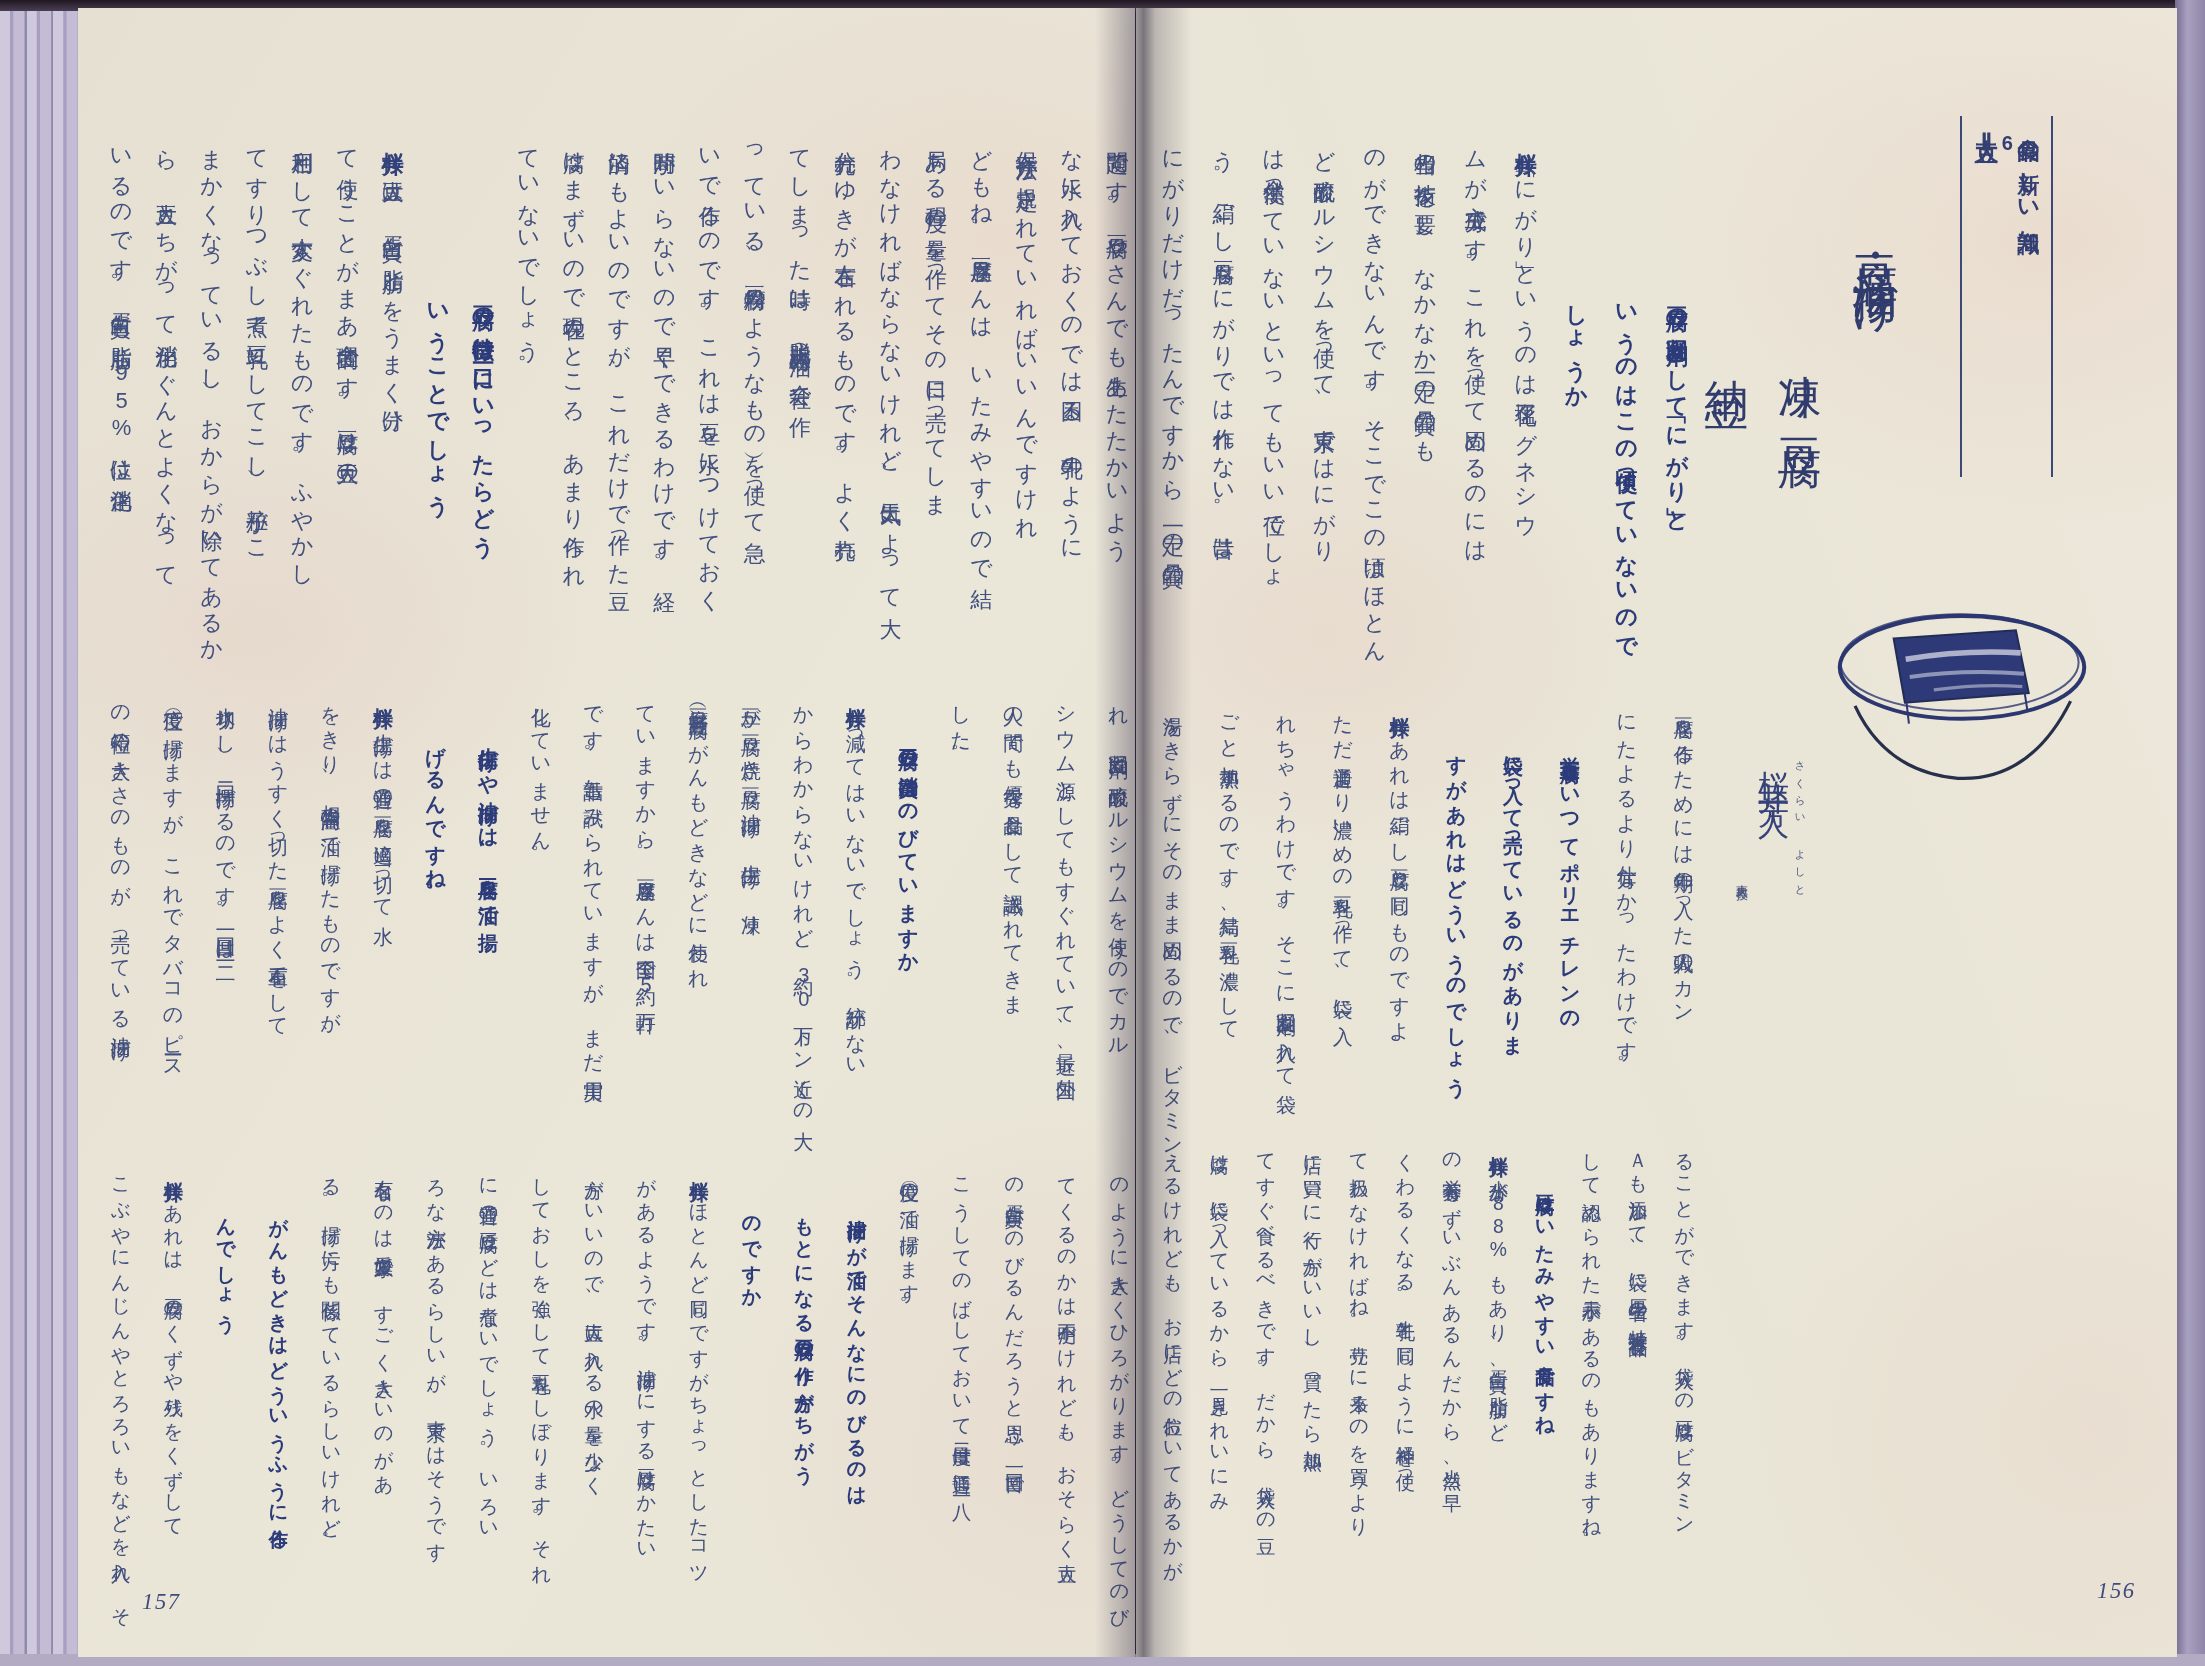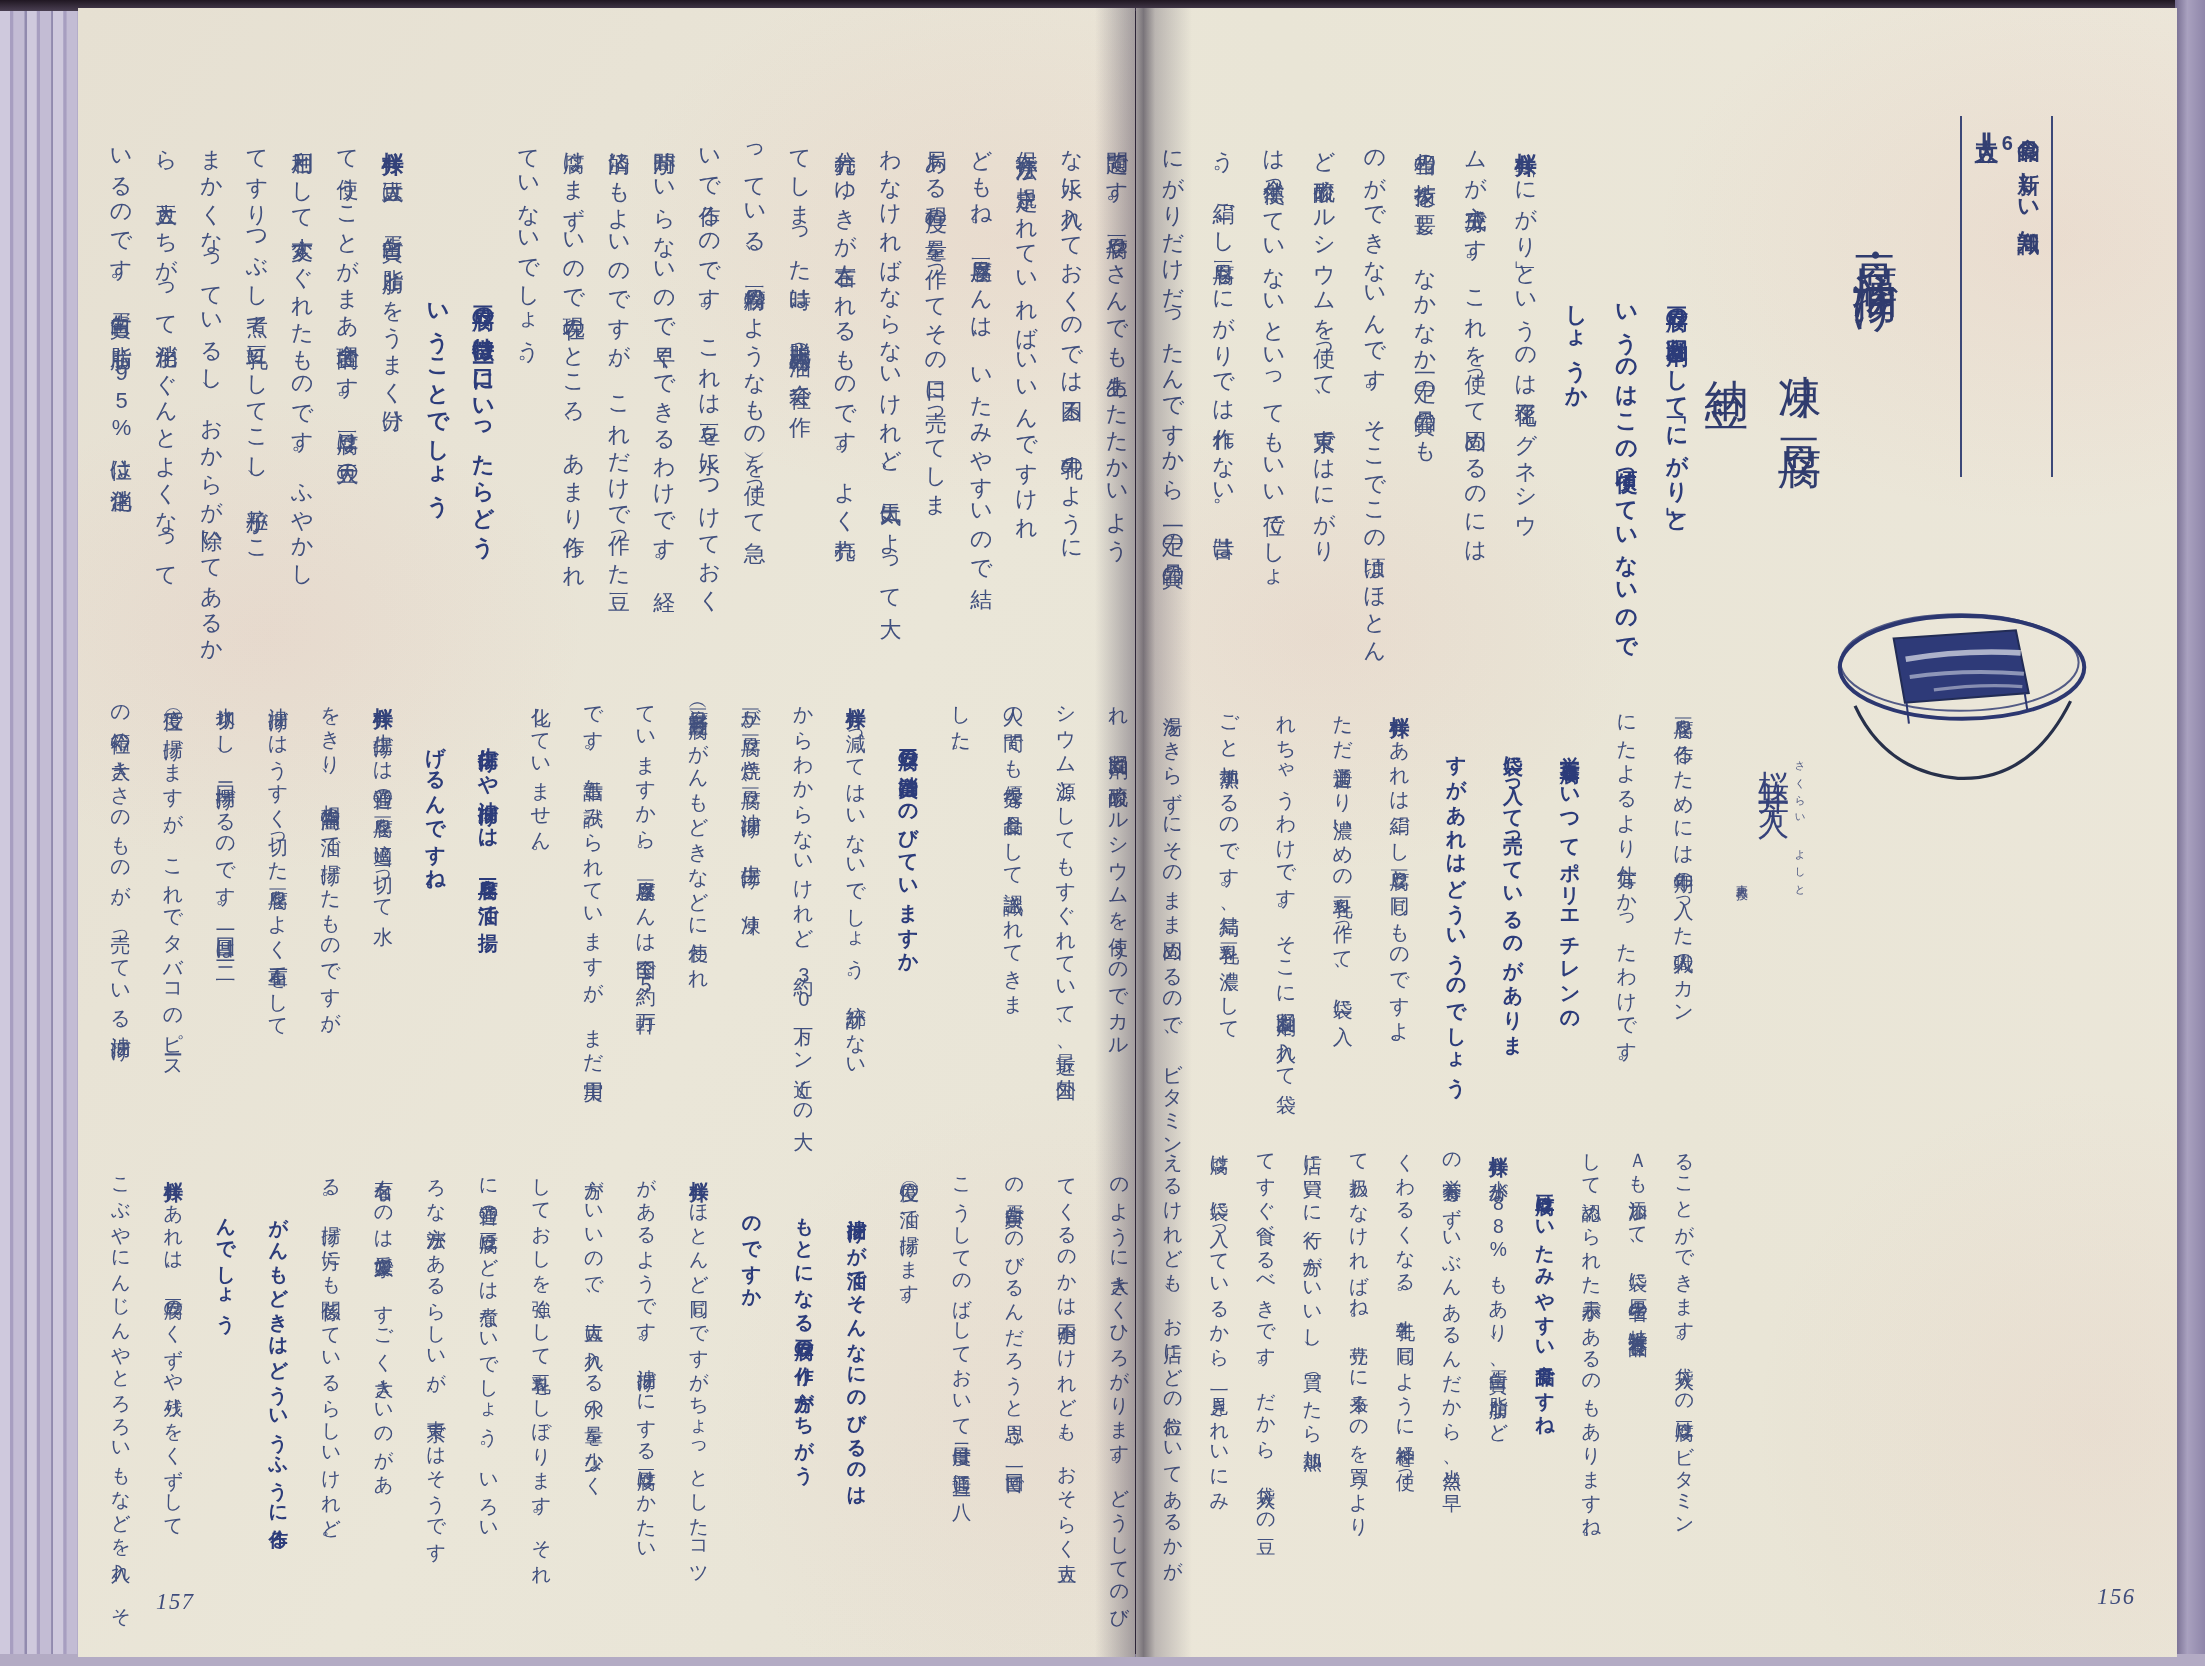--- a/index.html
+++ b/index.html
@@ -47,22 +47,22 @@
   .t1{left:717px;top:211px;font-size:45px;}
   .t2{left:642px;top:332px;font-size:44px;}
   .t3{left:569px;top:337px;font-size:44px;letter-spacing:0.28em;}
   .author-name{position:absolute;left:622px;top:738px;font-size:31px;color:#36427a;letter-spacing:0.42em;line-height:1;}
   .author-kana{position:absolute;left:659px;top:745px;font-size:10.5px;color:#4a5580;letter-spacing:0.55em;line-height:1;}
   .author-aff{position:absolute;left:600px;top:867px;font-size:12px;color:#4a5580;letter-spacing:0.12em;line-height:1;}
   .illus{position:absolute;left:693px;top:595px;}
   
   .pnum{position:absolute;font-family:"Liberation Serif",serif;font-style:italic;
         font-size:22.6px;color:#3f4c7c;letter-spacing:1.6px;}
-  .pnum-left{left:78px;top:1581px;}
-  .pnum-right{left:961px;top:1570px;margin-top:6px;}
+  .pnum-left{left:64px;top:1581px;}
+  .pnum-right{left:961px;top:1570px;}
 </style>
 </head>
 <body>
 
 <div class="page-stack"></div>
 <div class="edge-top"></div>
 
 <div class="page" id="page-left">
   <div class="tint"></div>
   <div class="band pl1">

